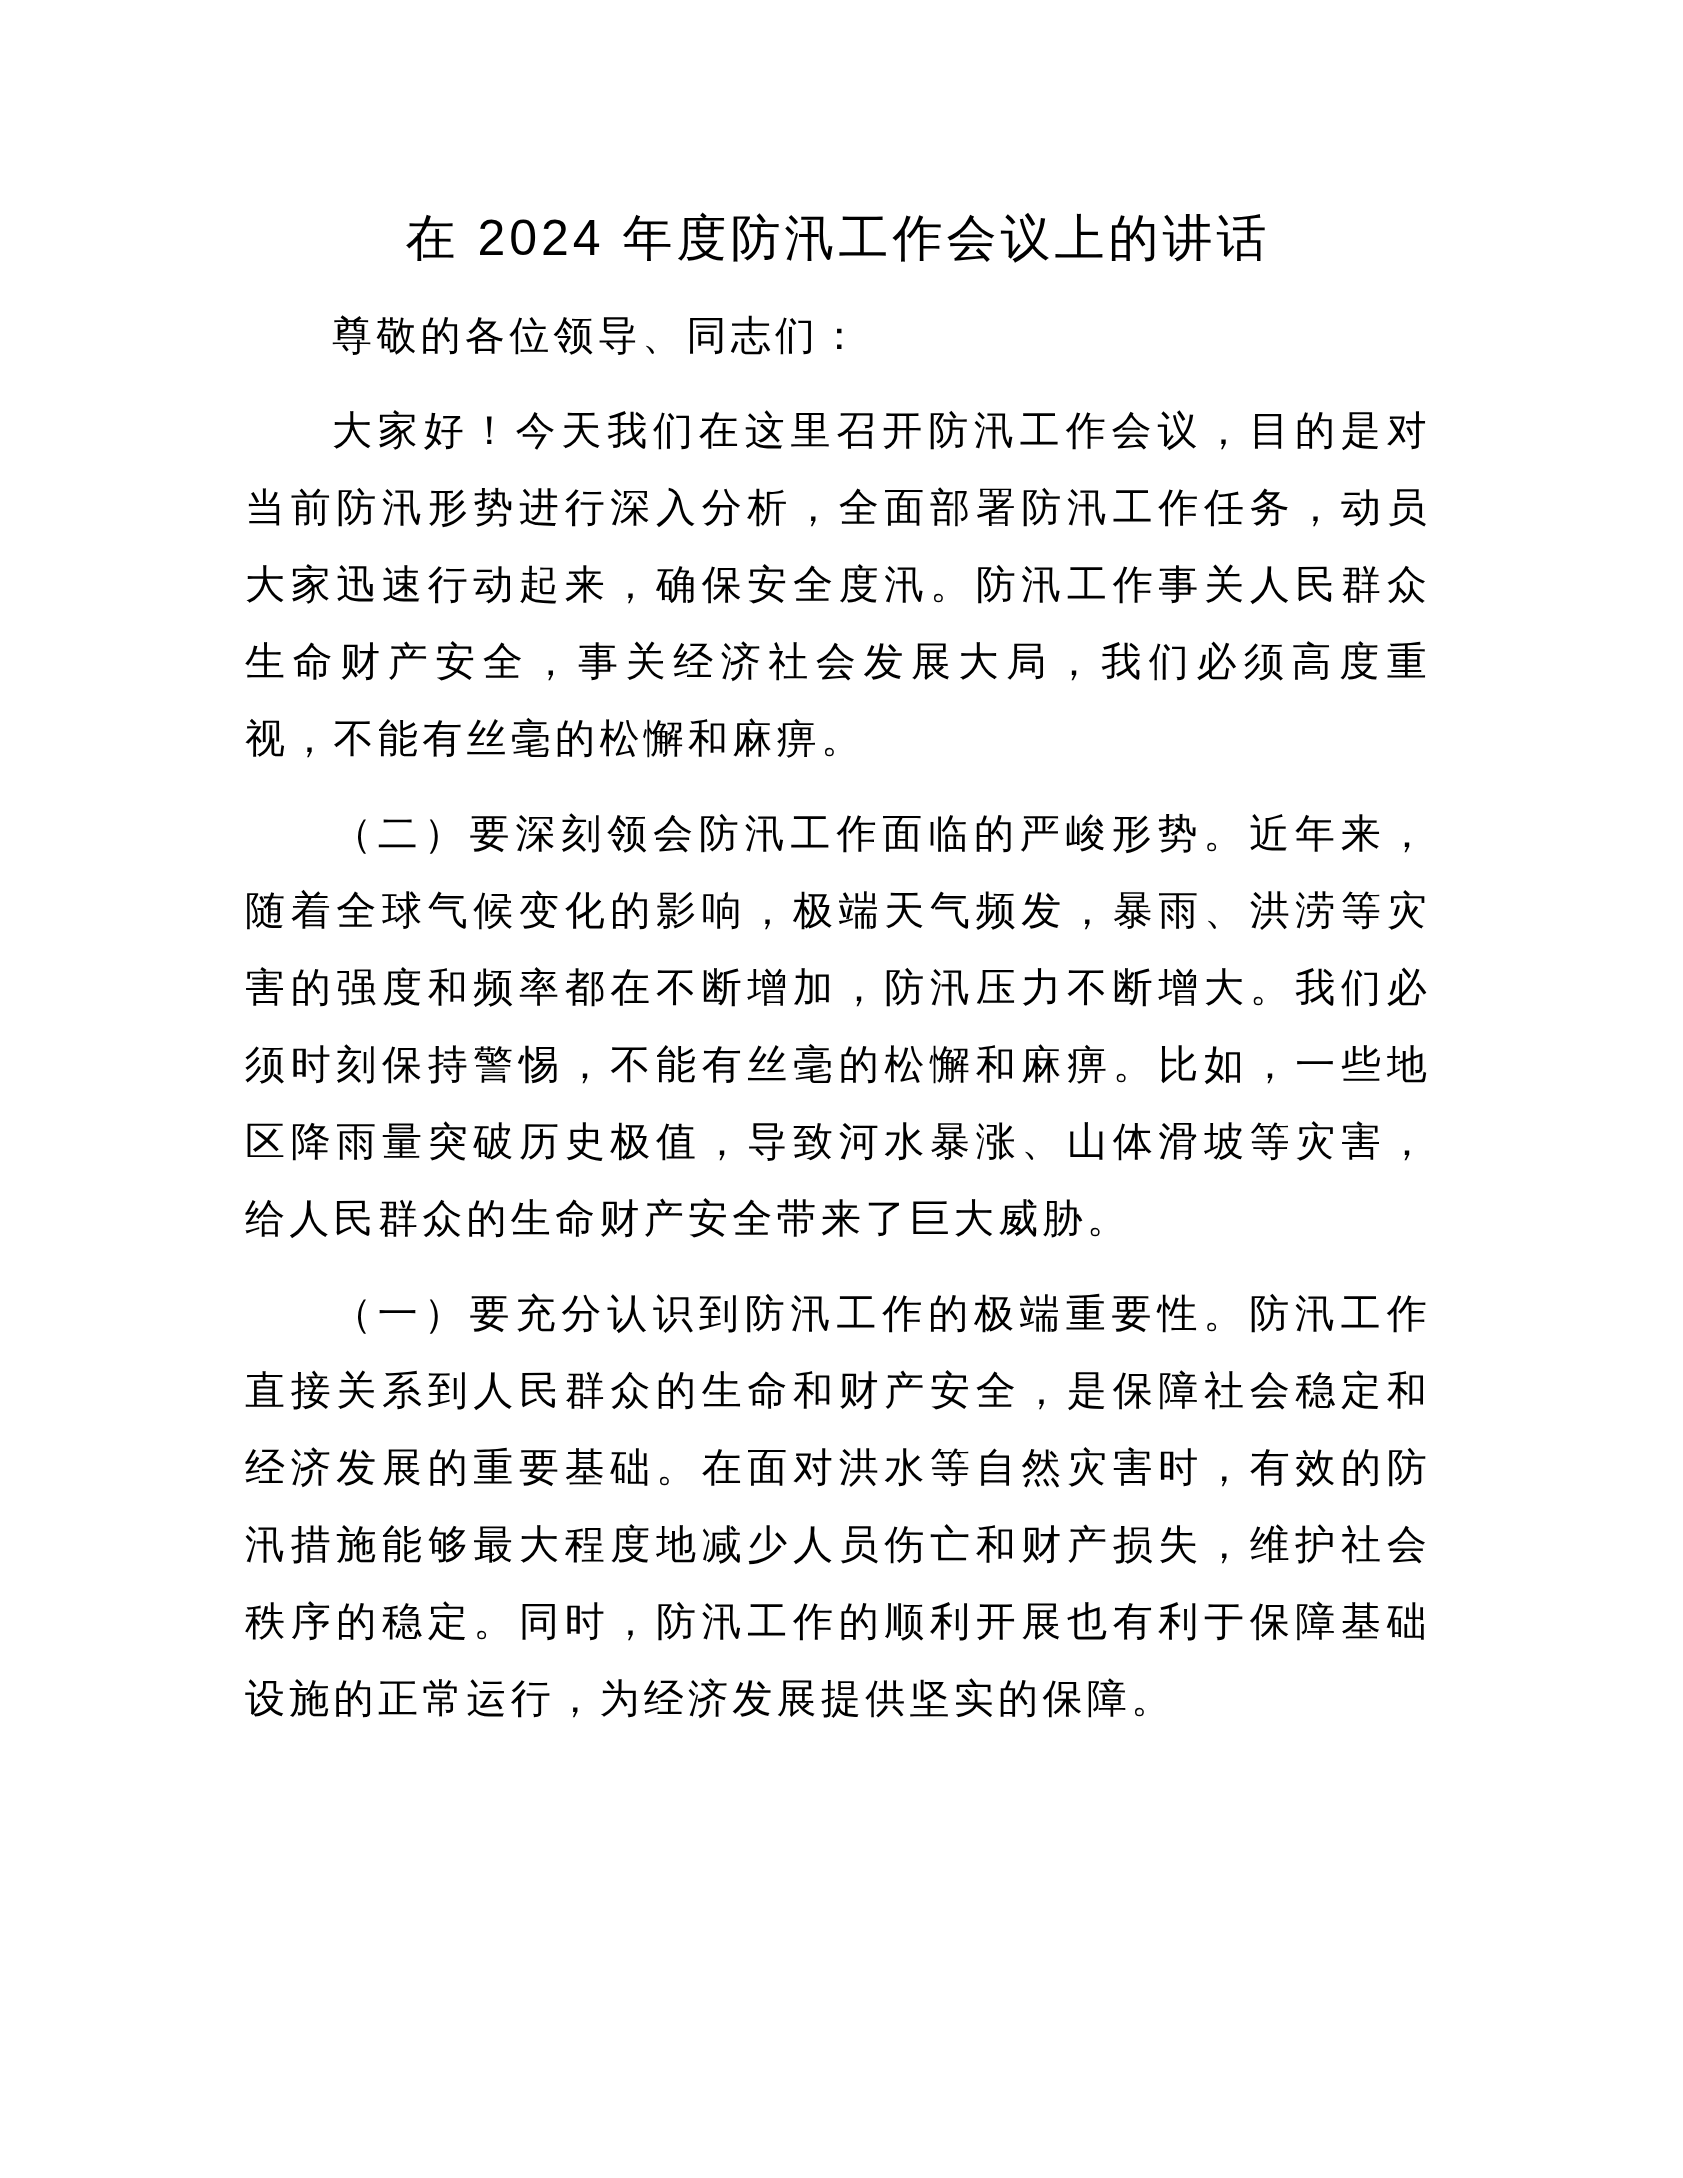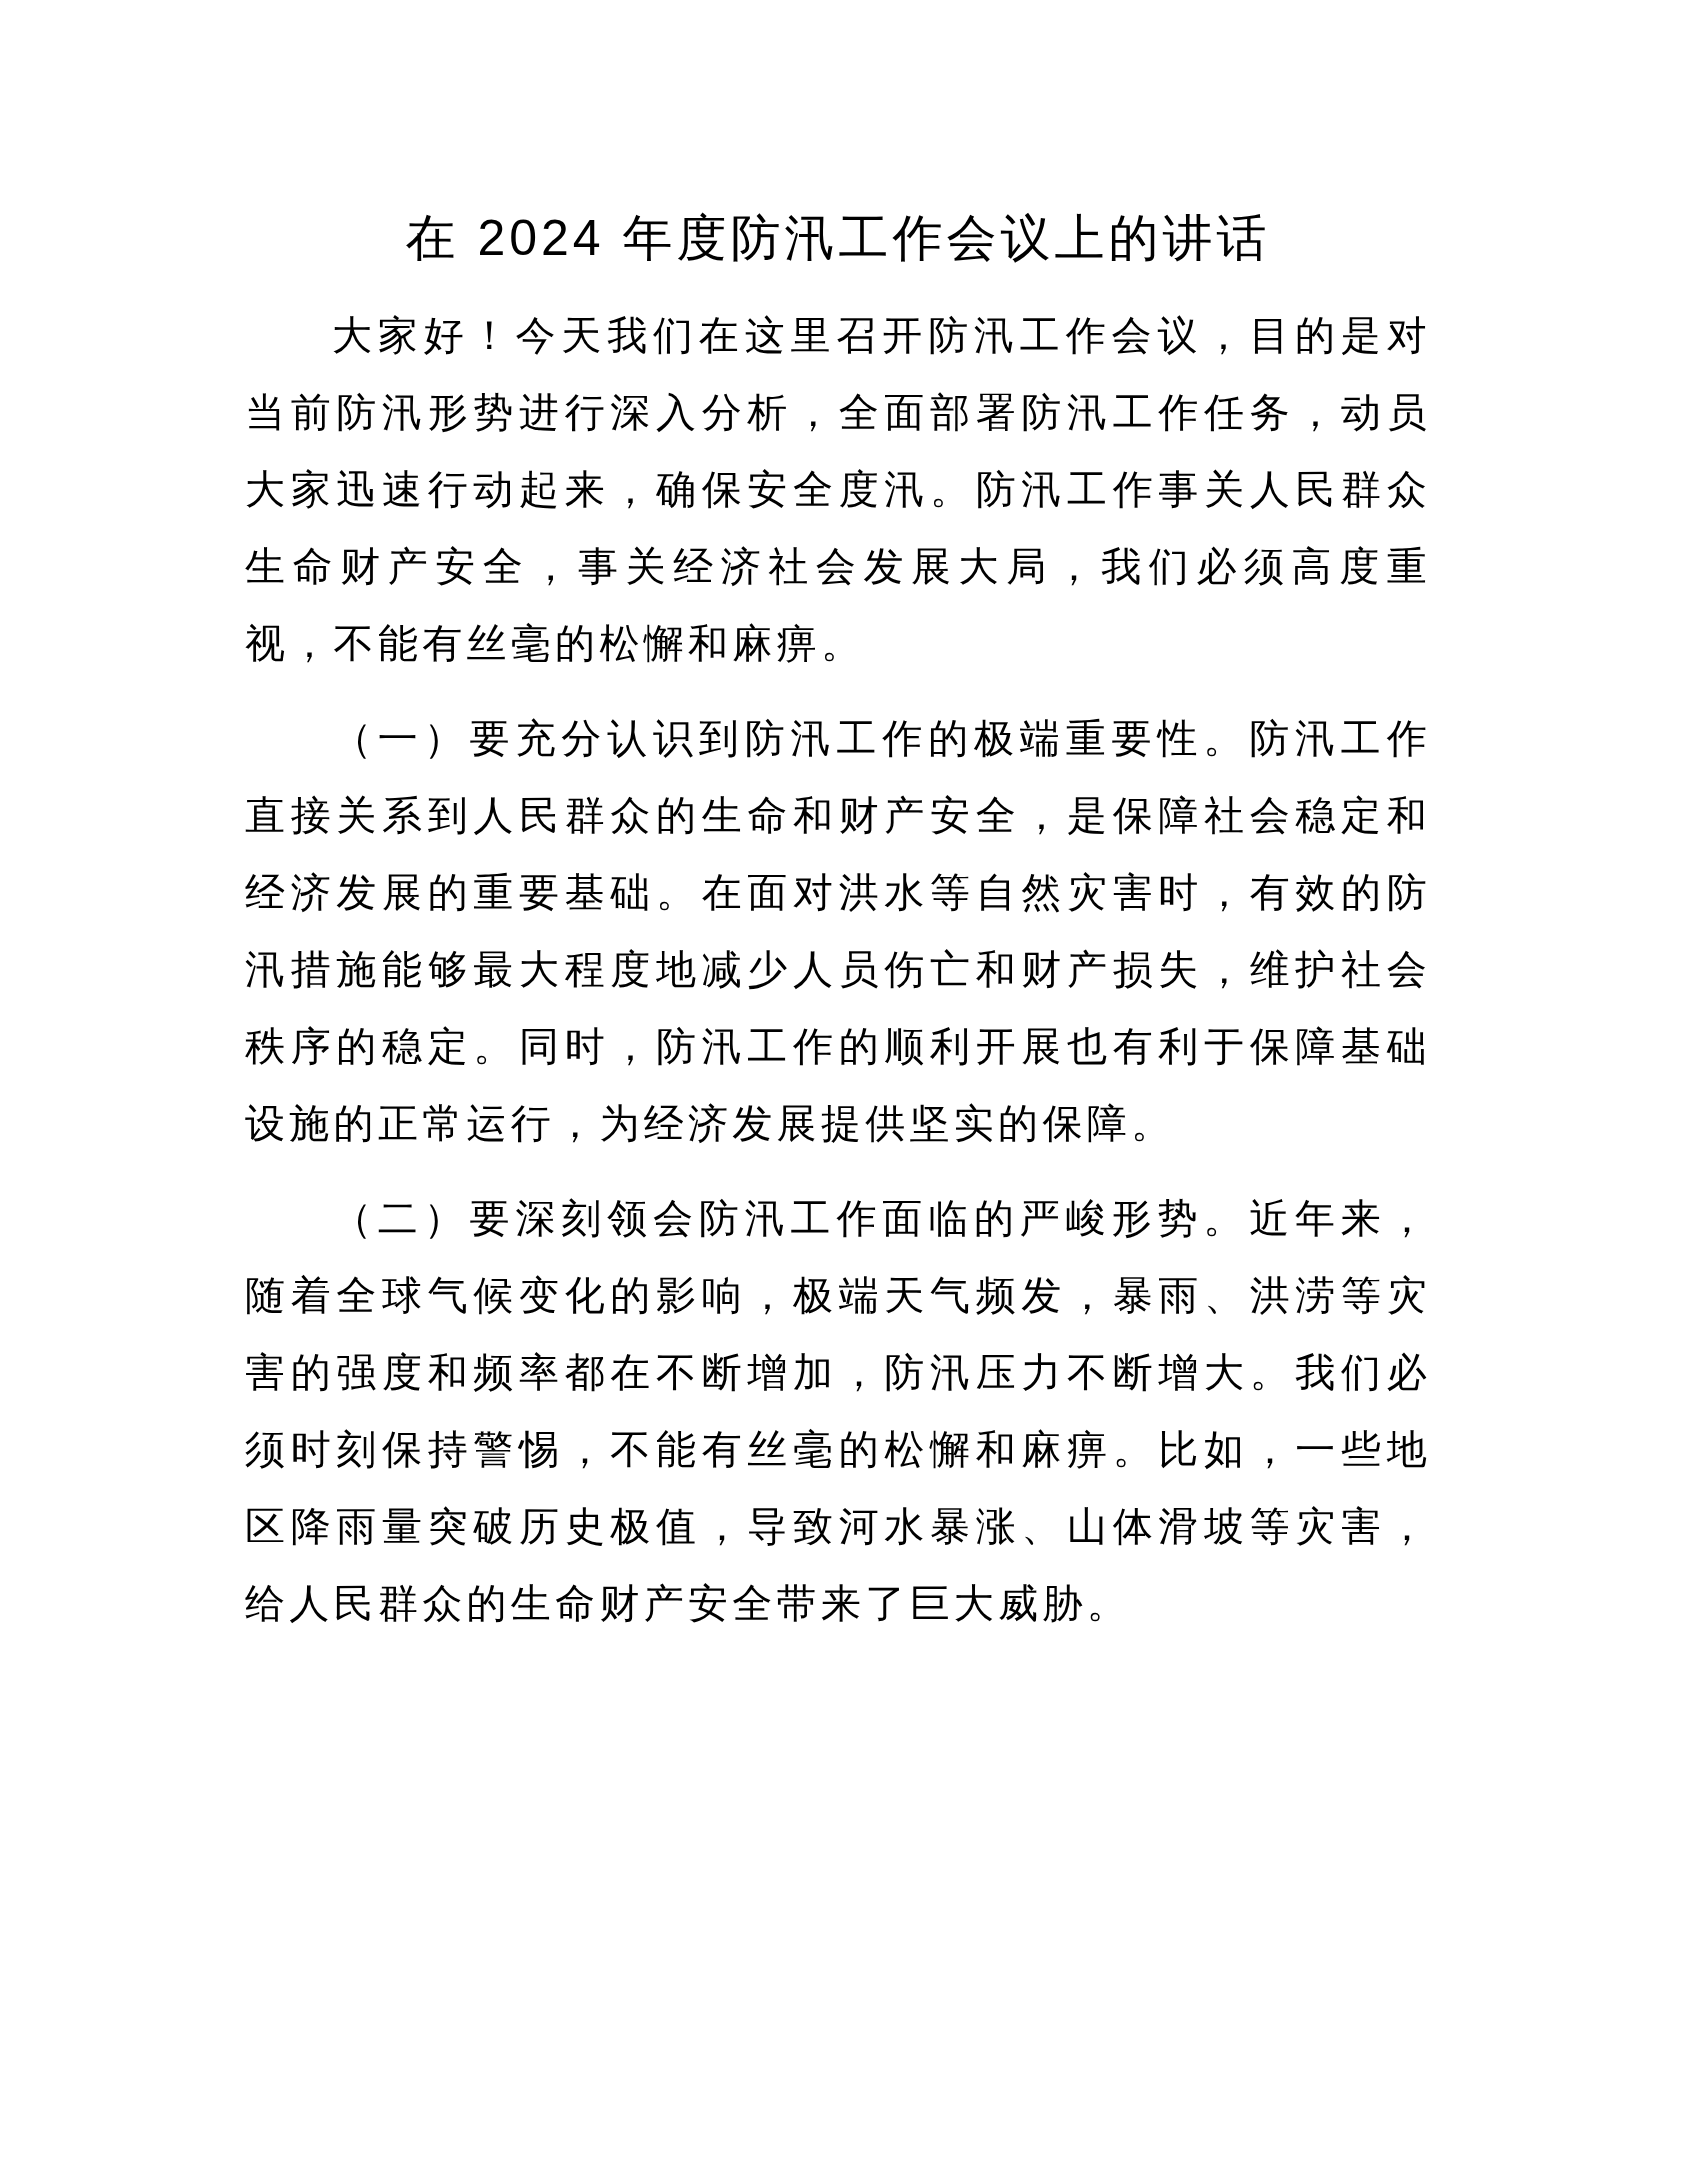--- a/index.html
+++ b/index.html
@@ -58,21 +58,22 @@
     text-align: left;
     font-weight: 400;
   }
 </style>
 </head>
 <body>
 
 <div class="page">
   <h1 class="doc-title">在 2024 年度防汛工作会议上的讲话</h1>
 
+  <p class="salutation-para">尊敬的各位领导、同志们：</p>
 
   <p class="body-para">大家好！今天我们在这里召开防汛工作会议，目的是对当前防汛形势进行深入分析，全面部署防汛工作任务，动员大家迅速行动起来，确保安全度汛。防汛工作事关人民群众生命财产安全，事关经济社会发展大局，我们必须高度重视，不能有丝毫的松懈和麻痹。</p>
 
 
+  <p class="body-para">（二）要深刻领会防汛工作面临的严峻形势。近年来，随着全球气候变化的影响，极端天气频发，暴雨、洪涝等灾害的强度和频率都在不断增加，防汛压力不断增大。我们必须时刻保持警惕，不能有丝毫的松懈和麻痹。比如，一些地区降雨量突破历史极值，导致河水暴涨、山体滑坡等灾害，给人民群众的生命财产安全带来了巨大威胁。</p>
+
   <p class="body-para">（一）要充分认识到防汛工作的极端重要性。防汛工作直接关系到人民群众的生命和财产安全，是保障社会稳定和经济发展的重要基础。在面对洪水等自然灾害时，有效的防汛措施能够最大程度地减少人员伤亡和财产损失，维护社会秩序的稳定。同时，防汛工作的顺利开展也有利于保障基础设施的正常运行，为经济发展提供坚实的保障。</p>
-
-  <p class="body-para">（二）要深刻领会防汛工作面临的严峻形势。近年来，随着全球气候变化的影响，极端天气频发，暴雨、洪涝等灾害的强度和频率都在不断增加，防汛压力不断增大。我们必须时刻保持警惕，不能有丝毫的松懈和麻痹。比如，一些地区降雨量突破历史极值，导致河水暴涨、山体滑坡等灾害，给人民群众的生命财产安全带来了巨大威胁。</p>
 </div>
 
 
 </body></html>

